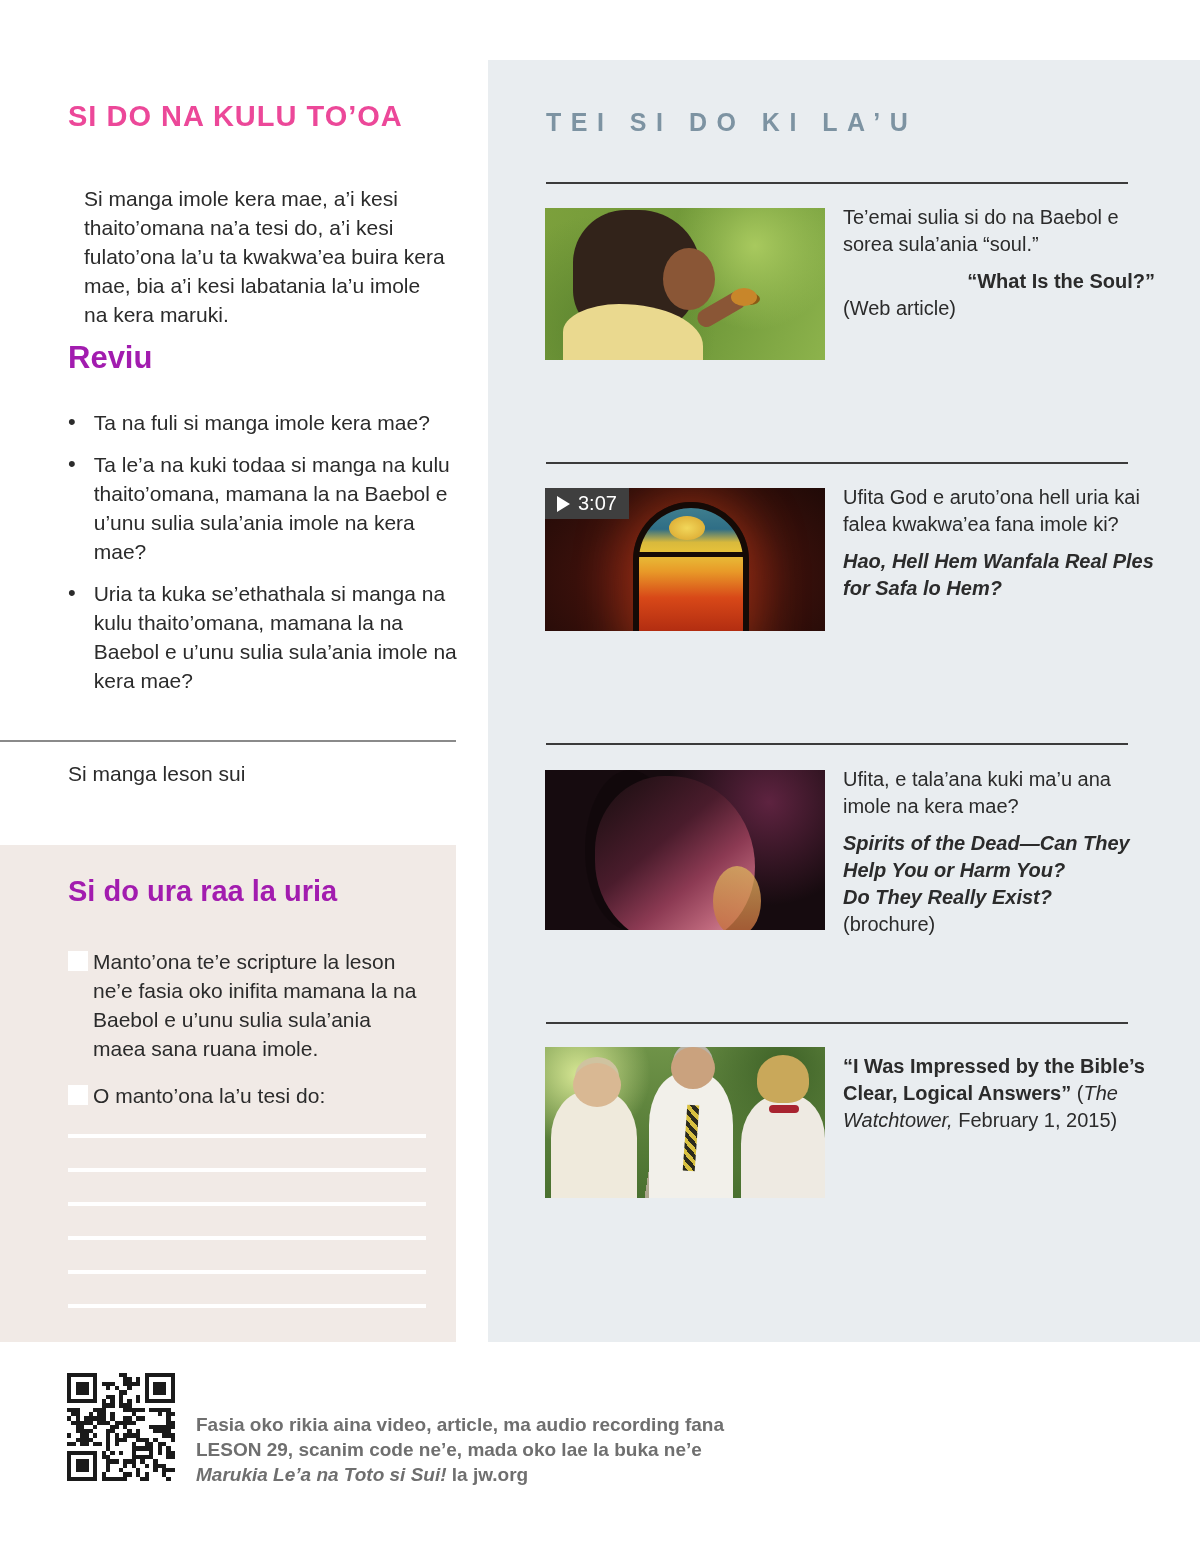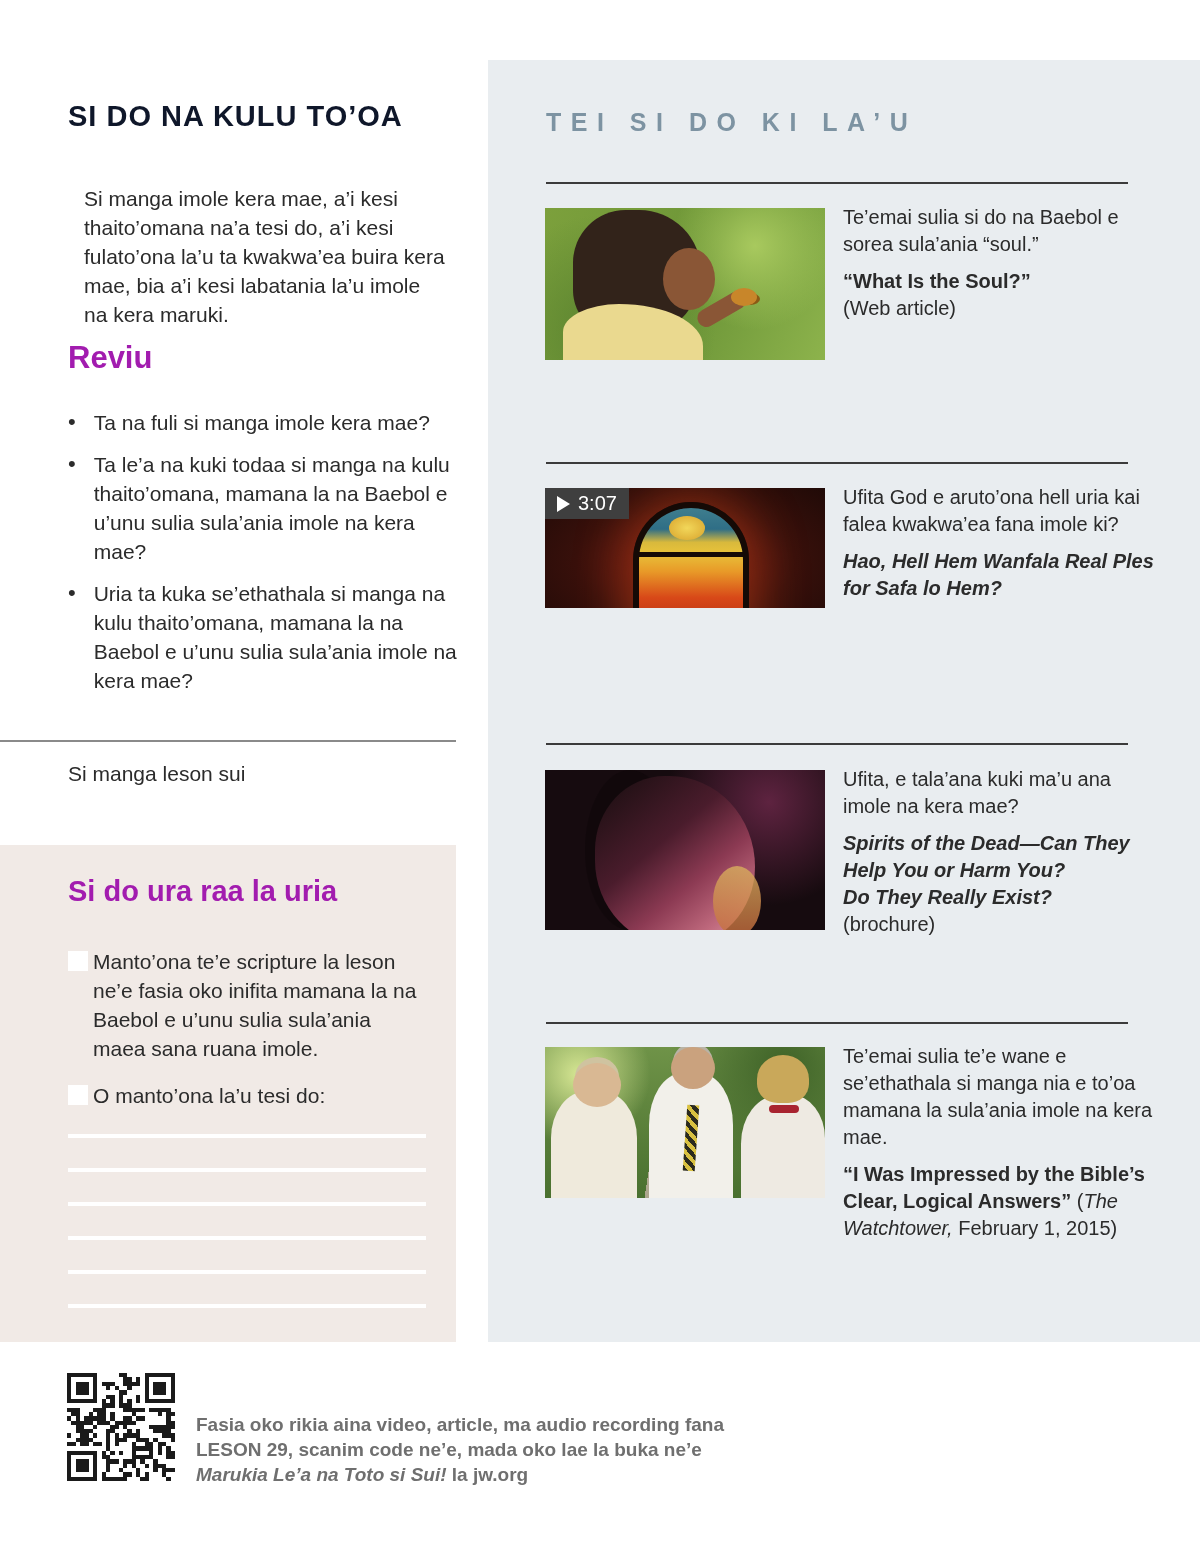--- a/index.html
+++ b/index.html
@@ -1,21 +1,21 @@
 <!DOCTYPE html>
 <html><head>
 <meta charset="utf-8">
 <style>
   html,body{margin:0;padding:0;background:#ffffff;}
   #page{position:relative;width:1200px;height:1543px;background:#fff;
         font-family:"Liberation Sans",sans-serif;color:#2b2b2b;overflow:hidden;}
 
   
   .h1-orange{position:absolute;left:68px;top:100px;width:420px;margin:0;
-             font-size:29px;font-weight:bold;letter-spacing:1px;color:#0f172a;}
+             font-size:29px;font-weight:bold;letter-spacing:1px;color:#ec4899;}
   .intro{position:absolute;left:68px;top:168px;width:365px;margin:16px;
          font-size:21px;line-height:29px;}
   .h2-slate{margin:0;font-weight:600;color:#a21caf;}
   .reviu-head{position:absolute;left:68px;top:340px;font-size:31px;}
   .review-list{position:absolute;left:68px;top:408px;width:400px;margin:0;padding:0;list-style:none;}
   .review-list li{display:flex;gap:18px;margin-bottom:13px;font-size:21px;line-height:29px;}
   .review-list .dot{flex:0 0 auto;margin-top:-1px;font-size:22px;}
   .divider-left{position:absolute;left:0;top:740px;width:456px;height:0;border-top:2px solid #8a8a8a;}
   .lesson-note{position:absolute;left:68px;top:762px;font-size:21px;}
 
@@ -29,26 +29,26 @@
   .write-line{height:4px;background:#ffffff;margin-bottom:30px;}
 
   
   .panel{position:absolute;left:488px;top:60px;width:712px;height:1282px;background:#e9edf0;padding-left:19px;}
   .panel-head{position:absolute;left:58px;top:48px;margin:0;font-size:25px;font-weight:bold;
               letter-spacing:0.38em;color:#7d93a2;}
   .rule{position:absolute;left:58px;width:582px;height:0;border-top:2px solid #3b3b3b;}
   .r1{top:122px}.r2{top:402px}.r3{top:683px}.r4{top:962px}
 
   .thumb{position:absolute;left:57px;width:280px;overflow:hidden;background:#777;}
-  .t1{top:148px;height:152px}.t2{top:428px;height:120px}.t3{top:710px;height:160px}.t4{top:987px;height:151px}
+  .t1{top:148px;height:152px}.t2{top:428px;height:143px}.t3{top:710px;height:160px}.t4{top:987px;height:151px}
   .res-text{position:absolute;left:355px;width:312px;font-size:20px;line-height:27px;}
   .x1{top:144px}.x2{top:424px}.x3{top:706px}.x4{top:983px}
   .res-text p{margin:0;}
   .res-title{margin-top:10px !important;white-space:pre-line;}
-  .bold{font-weight:bold;}
+  .bold{font-weight:bold;text-align:right;}
   .bi{font-weight:bold;font-style:italic;}
   .it{font-style:italic;}
 
   
   .art1{background:
       radial-gradient(circle at 75% 25%, #a8c95e 0%, rgba(168,201,94,0) 35%),
       radial-gradient(circle at 20% 80%, #5d8530 0%, rgba(93,133,48,0) 45%),
       linear-gradient(115deg,#7ca03c,#6d9638 55%,#8db34c);}
   .g-hair{position:absolute;left:28px;top:2px;width:128px;height:128px;background:#32231a;border-radius:46% 54% 58% 42%;}
   .g-face{position:absolute;left:118px;top:40px;width:52px;height:62px;background:#8a5636;border-radius:50%;}
@@ -197,21 +197,20 @@
       <div class="p-w1"></div>
       <div class="head1"></div>
       <div class="p-m"></div>
       <div class="head2"></div>
       <div class="tie"></div>
       <div class="p-w2"></div>
       <div class="head3"></div>
       <div class="beads"></div>
     </div>
     <div class="res-text x4">
-      <p>Te’emai sulia te’e wane e se’ethathala si manga nia e to’oa mamana la sula’ania imole na kera mae.</p>
       <p class="res-title"><span class="bold">“I Was Impressed by the Bible’s Clear, Logical Answers”</span><span> (</span><span class="it">The Watchtower,</span><span> February 1, 2015)</span></p>
     </div>
   </div>
 
   <svg id="qr" class="qr" viewBox="0 0 25 25" shape-rendering="crispEdges">
       <rect x="0" y="0" width="1" height="1" fill="#1a1a1a"></rect>
       <rect x="1" y="0" width="1" height="1" fill="#1a1a1a"></rect>
       <rect x="2" y="0" width="1" height="1" fill="#1a1a1a"></rect>
       <rect x="3" y="0" width="1" height="1" fill="#1a1a1a"></rect>
       <rect x="4" y="0" width="1" height="1" fill="#1a1a1a"></rect>

